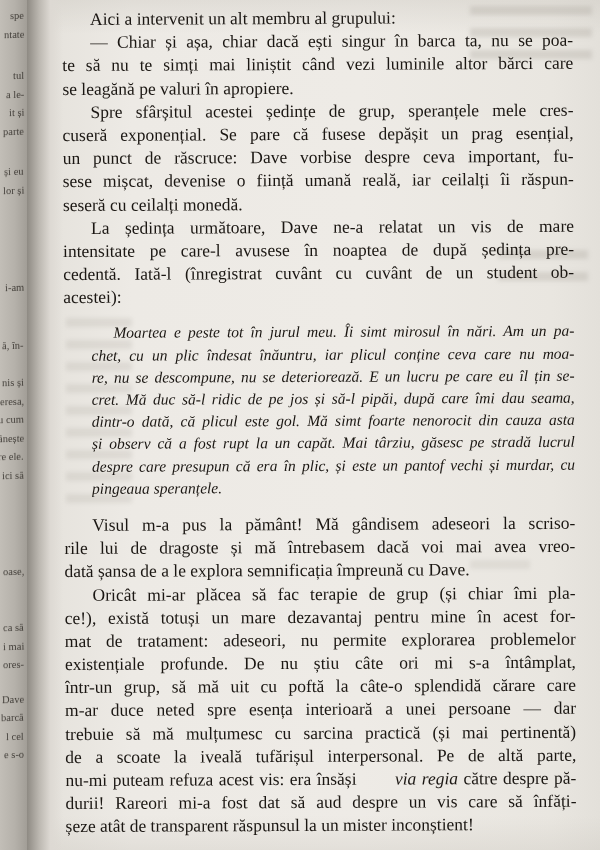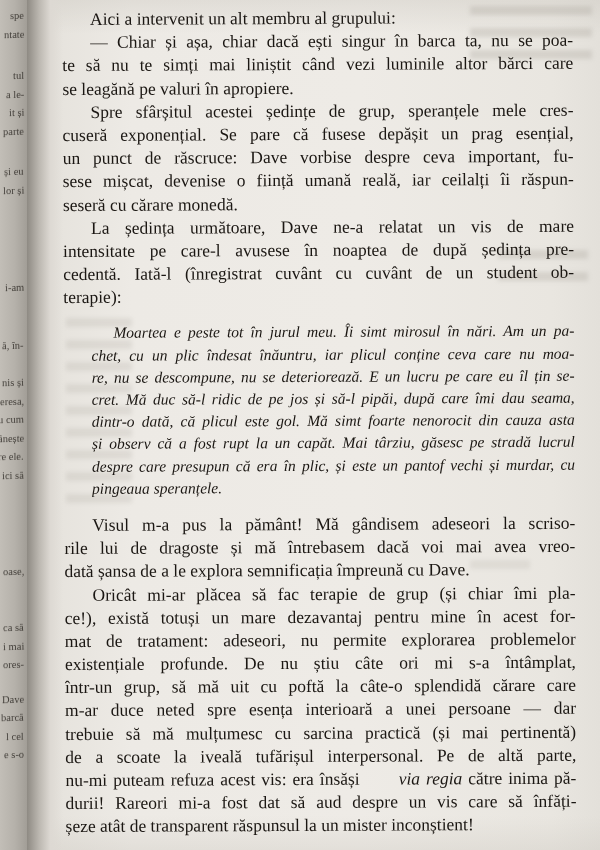--- a/index.html
+++ b/index.html
@@ -102,27 +102,27 @@
       <div class="para normal">
         <div class="line first just"><span>— Chiar și așa, chiar dacă ești singur în barca ta, nu se poa-</span></div>
         <div class="line just"><span>te să nu te simți mai liniștit când vezi luminile altor bărci care</span></div>
         <div class="line lastline"><span>se leagănă pe valuri în apropiere.</span></div>
       </div>
       <div class="para normal">
         <div class="line first just"><span>Spre sfârșitul acestei ședințe de grup, speranțele mele cres-</span></div>
         <div class="line just"><span>cuseră exponențial. Se pare că fusese depășit un prag esențial,</span></div>
         <div class="line just"><span>un punct de răscruce: Dave vorbise despre ceva important, fu-</span></div>
         <div class="line just"><span>sese mișcat, devenise o ființă umană reală, iar ceilalți îi răspun-</span></div>
-        <div class="line lastline"><span>seseră cu cărare monedă.</span></div>
+        <div class="line lastline"><span>seseră cu ceilalți monedă.</span></div>
       </div>
       <div class="para normal">
         <div class="line first just"><span>La ședința următoare, Dave ne-a relatat un vis de mare</span></div>
         <div class="line just"><span>intensitate pe care-l avusese în noaptea de după ședința pre-</span></div>
         <div class="line just"><span>cedentă. Iată-l (înregistrat cuvânt cu cuvânt de un student ob-</span></div>
-        <div class="line lastline"><span>terapie):</span></div>
+        <div class="line lastline"><span>acestei):</span></div>
       </div>
       <div class="para quote">
         <div class="line first just"><span>Moartea e peste tot în jurul meu. Îi simt mirosul în nări. Am un pa-</span></div>
         <div class="line just"><span>chet, cu un plic îndesat înăuntru, iar plicul conține ceva care nu moa-</span></div>
         <div class="line just"><span>re, nu se descompune, nu se deteriorează. E un lucru pe care eu îl țin se-</span></div>
         <div class="line just"><span>cret. Mă duc să-l ridic de pe jos și să-l pipăi, după care îmi dau seama,</span></div>
         <div class="line just"><span>dintr-o dată, că plicul este gol. Mă simt foarte nenorocit din cauza asta</span></div>
         <div class="line just"><span>și observ că a fost rupt la un capăt. Mai târziu, găsesc pe stradă lucrul</span></div>
         <div class="line just"><span>despre care presupun că era în plic, și este un pantof vechi și murdar, cu</span></div>
         <div class="line lastline"><span>pingeaua speranțele.</span></div>
@@ -134,18 +134,18 @@
       </div>
       <div class="para normal">
         <div class="line first just"><span>Oricât mi-ar plăcea să fac terapie de grup (și chiar îmi pla-</span></div>
         <div class="line just"><span>ce!), există totuși un mare dezavantaj pentru mine în acest for-</span></div>
         <div class="line just"><span>mat de tratament: adeseori, nu permite explorarea problemelor</span></div>
         <div class="line just"><span>existențiale profunde. De nu știu câte ori mi s-a întâmplat,</span></div>
         <div class="line just"><span>într-un grup, să mă uit cu poftă la câte-o splendidă cărare care</span></div>
         <div class="line just"><span>m-ar duce neted spre esența interioară a unei persoane — dar</span></div>
         <div class="line just"><span>trebuie să mă mulțumesc cu sarcina practică (și mai pertinentă)</span></div>
         <div class="line just"><span>de a scoate la iveală tufărișul interpersonal. Pe de altă parte,</span></div>
-        <div class="line just"><span>nu-mi puteam refuza acest vis: era însăși </span><em>via regia</em><span> către inima pă-</span></div>
+        <div class="line just"><span>nu-mi puteam refuza acest vis: era însăși </span><em>via regia</em><span> către despre pă-</span></div>
         <div class="line just"><span>durii! Rareori mi-a fost dat să aud despre un vis care să înfăți-</span></div>
         <div class="line lastline"><span>șeze atât de transparent răspunsul la un mister inconștient!</span></div>
       </div>
     </div>
 </div>
 
 </body></html>

